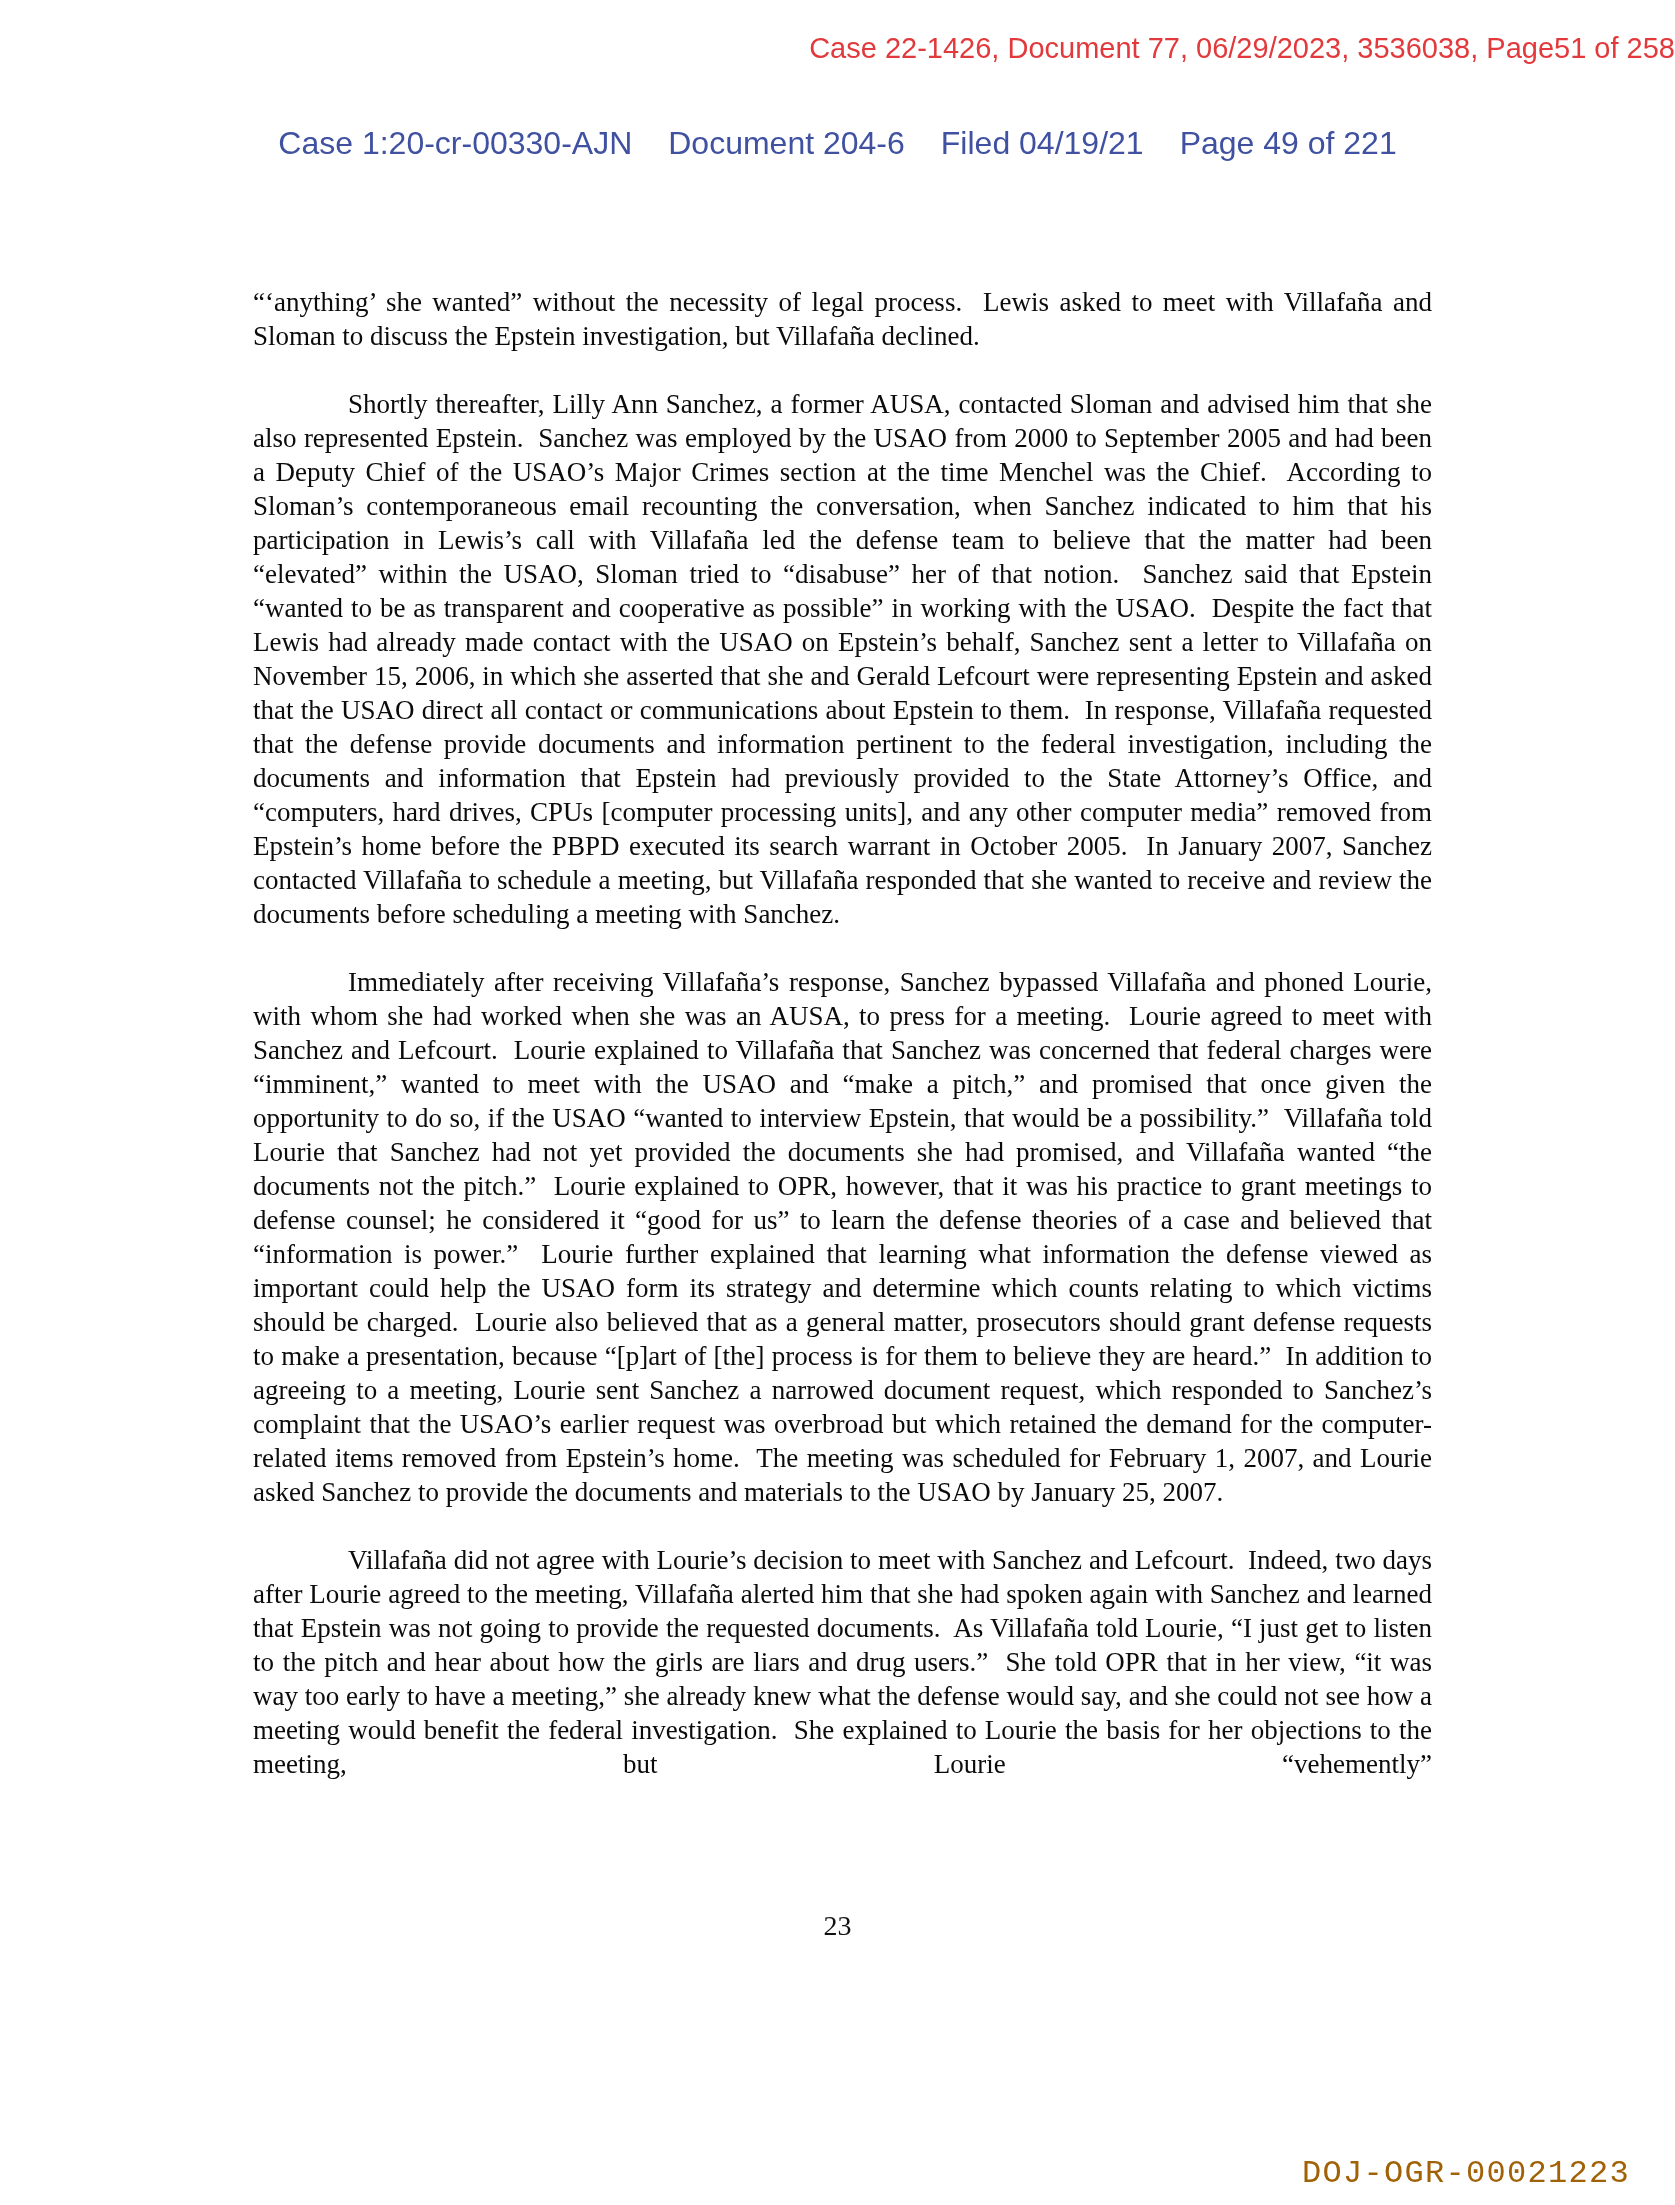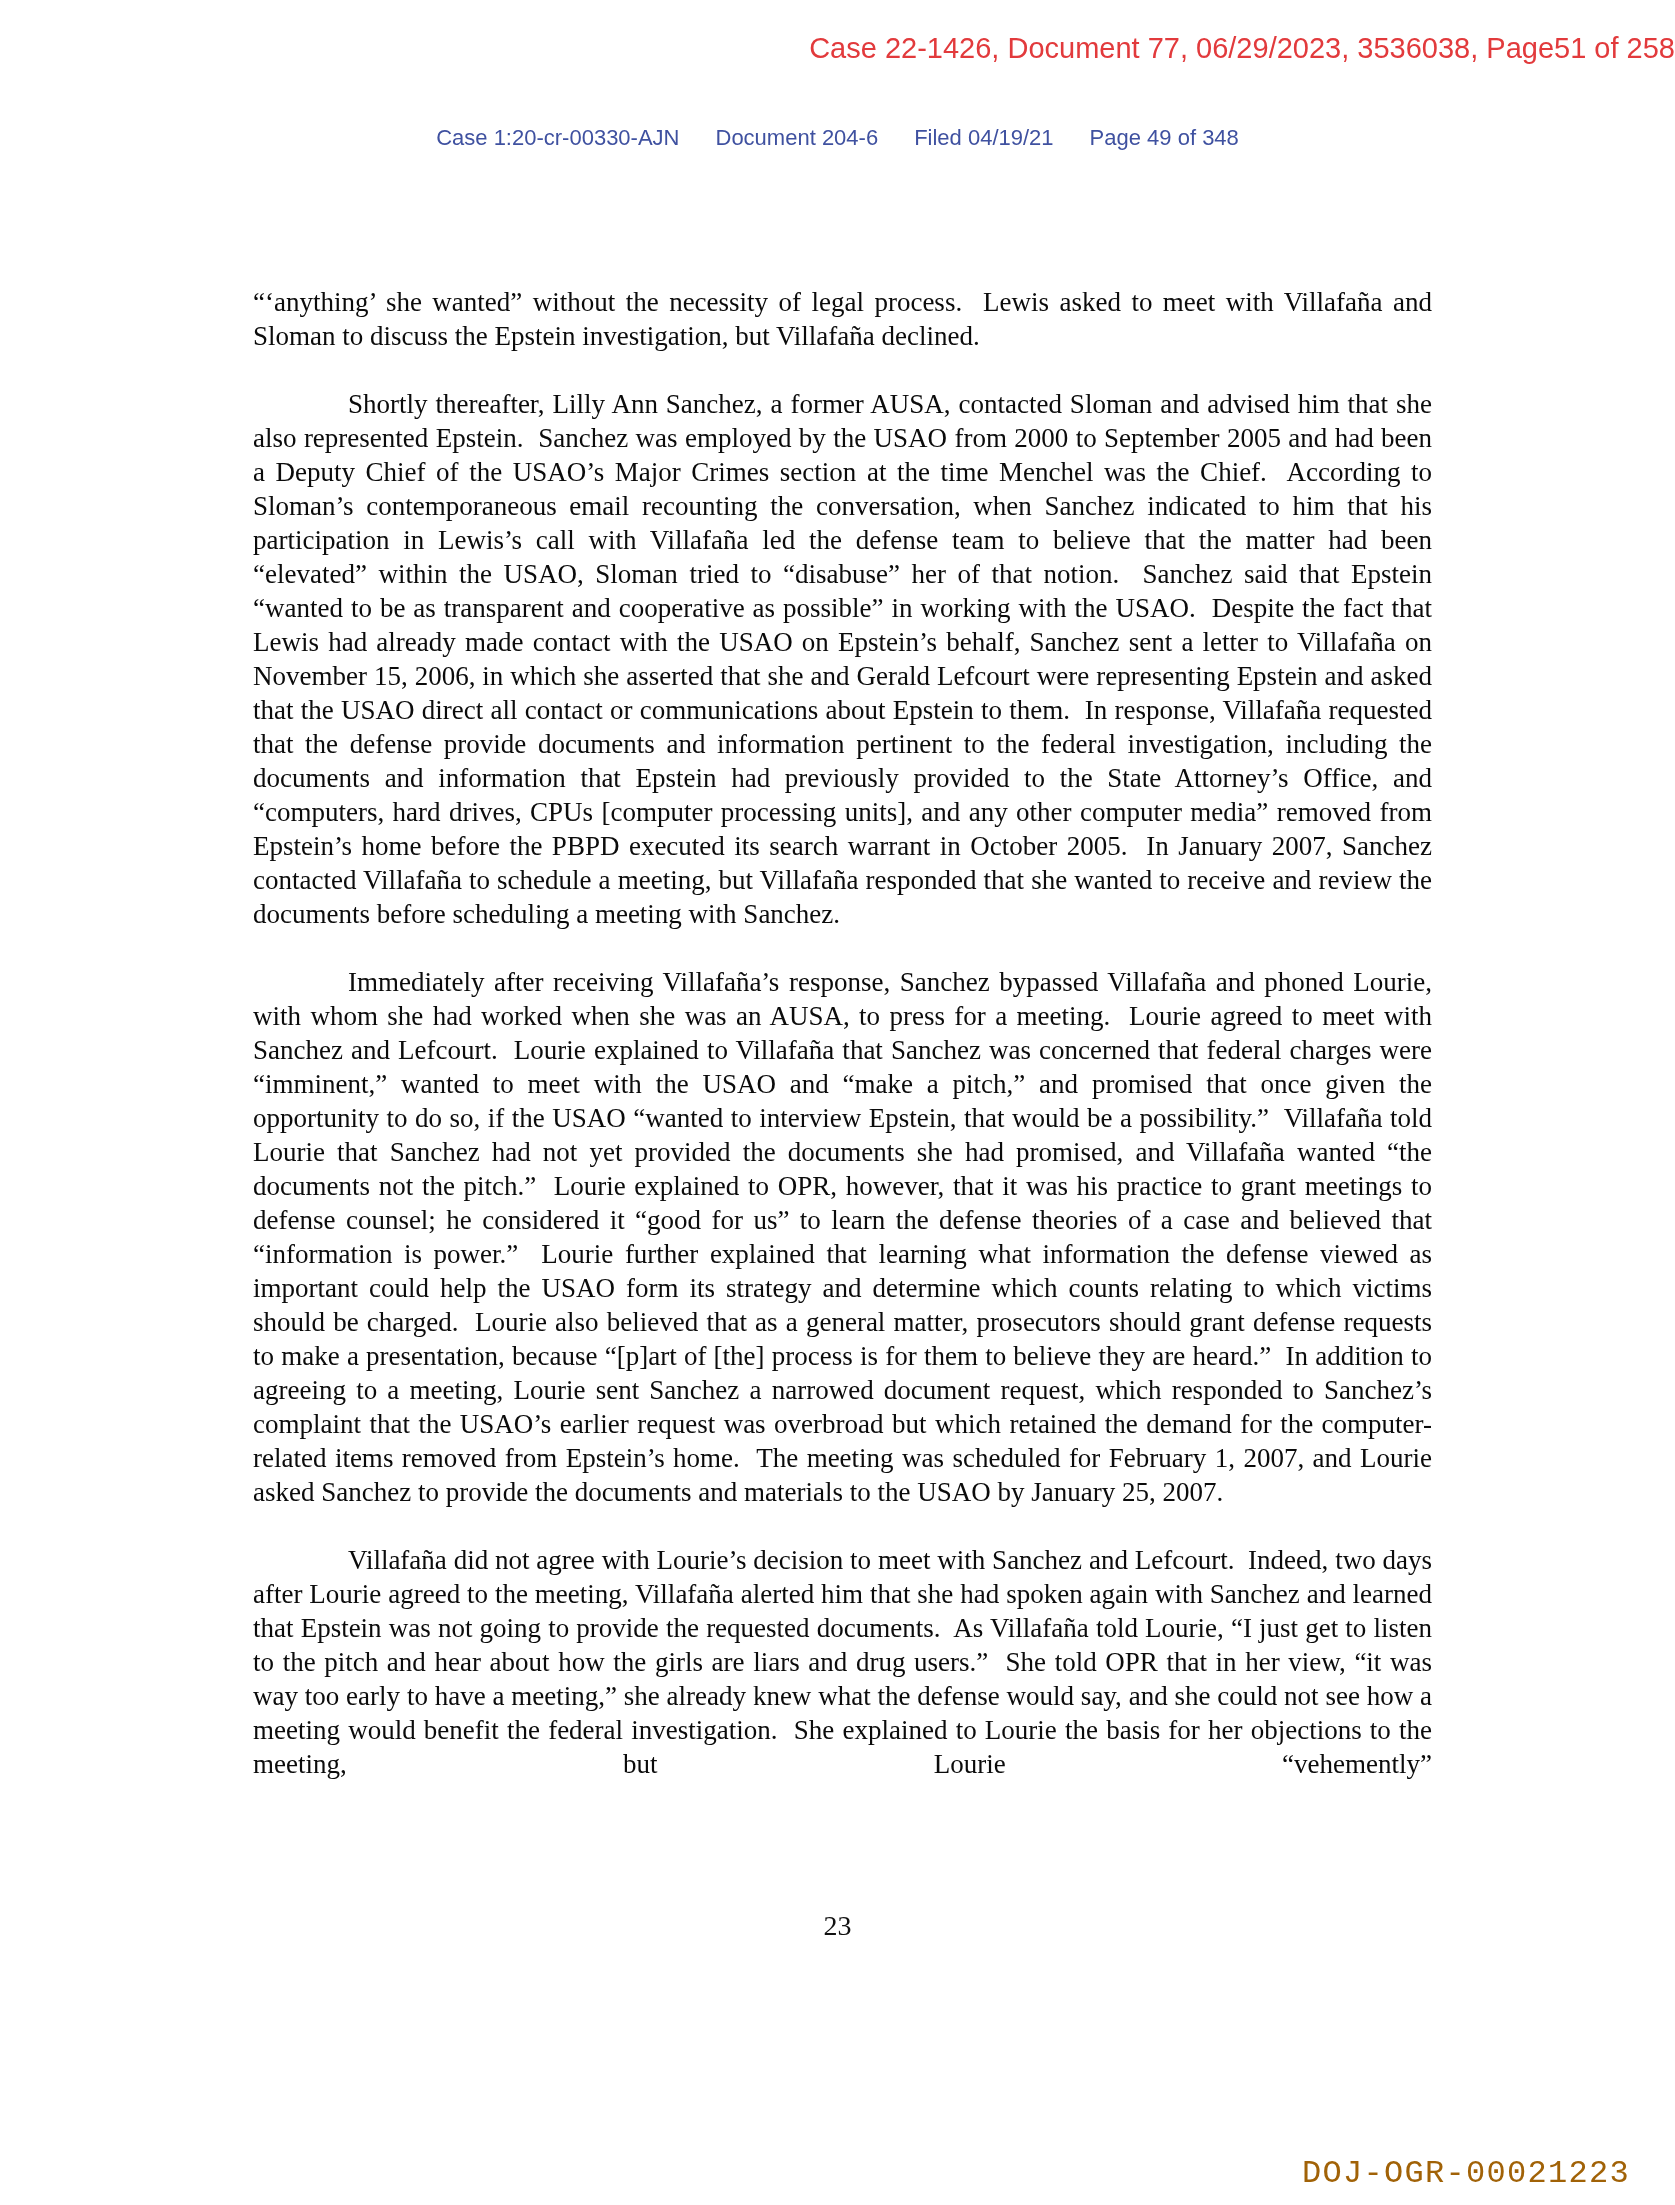--- a/index.html
+++ b/index.html
@@ -29,21 +29,21 @@
     font-size: 49px;
     color: #000000;
   }
   .district-stamp {
     position: absolute;
     top: 125px; left: 0; width: 100%;
     display: flex;
     justify-content: center;
     gap: 36px;
     font-family: "Liberation Sans", sans-serif;
-    font-size: 22px;
+    font-size: 32px;
     color: #3f51a0;
     white-space: nowrap;
   }
   .body-text {
     position: absolute;
     left: 253px;
     top: 268px;
     width: 1179px;
     font-family: "Liberation Serif", serif;
     font-size: 27px;
@@ -82,21 +82,21 @@
 
 <div class="page">
 
   <div class="appellate-stamp">Case 22-1426, Document 77, 06/29/2023, 3536038, Page51 of 258</div>
 
 
   <div class="district-stamp">
     <span>Case 1:20-cr-00330-AJN</span>
     <span>Document 204-6</span>
     <span>Filed 04/19/21</span>
-    <span>Page 49 of 348</span>
+    <span>Page 49 of 221</span>
   </div>
 
   <main class="body-text">
     <p class="no-indent">“‘anything’ she wanted” without the necessity of legal process.  Lewis asked to meet with Villafaña and Sloman to discuss the Epstein investigation, but Villafaña declined.</p>
     <p>Shortly thereafter, Lilly Ann Sanchez, a former AUSA, contacted Sloman and advised him that she also represented Epstein.  Sanchez was employed by the USAO from 2000 to September 2005 and had been a Deputy Chief of the USAO’s Major Crimes section at the time Menchel was the Chief.  According to Sloman’s contemporaneous email recounting the conversation, when Sanchez indicated to him that his participation in Lewis’s call with Villafaña led the defense team to believe that the matter had been “elevated” within the USAO, Sloman tried to “disabuse” her of that notion.  Sanchez said that Epstein “wanted to be as transparent and cooperative as possible” in working with the USAO.  Despite the fact that Lewis had already made contact with the USAO on Epstein’s behalf, Sanchez sent a letter to Villafaña on November 15, 2006, in which she asserted that she and Gerald Lefcourt were representing Epstein and asked that the USAO direct all contact or communications about Epstein to them.  In response, Villafaña requested that the defense provide documents and information pertinent to the federal investigation, including the documents and information that Epstein had previously provided to the State Attorney’s Office, and “computers, hard drives, CPUs [computer processing units], and any other computer media” removed from Epstein’s home before the PBPD executed its search warrant in October 2005.  In January 2007, Sanchez contacted Villafaña to schedule a meeting, but Villafaña responded that she wanted to receive and review the documents before scheduling a meeting with Sanchez.</p>
     <p>Immediately after receiving Villafaña’s response, Sanchez bypassed Villafaña and phoned Lourie, with whom she had worked when she was an AUSA, to press for a meeting.  Lourie agreed to meet with Sanchez and Lefcourt.  Lourie explained to Villafaña that Sanchez was concerned that federal charges were “imminent,” wanted to meet with the USAO and “make a pitch,” and promised that once given the opportunity to do so, if the USAO “wanted to interview Epstein, that would be a possibility.”  Villafaña told Lourie that Sanchez had not yet provided the documents she had promised, and Villafaña wanted “the documents not the pitch.”  Lourie explained to OPR, however, that it was his practice to grant meetings to defense counsel; he considered it “good for us” to learn the defense theories of a case and believed that “information is power.”  Lourie further explained that learning what information the defense viewed as important could help the USAO form its strategy and determine which counts relating to which victims should be charged.  Lourie also believed that as a general matter, prosecutors should grant defense requests to make a presentation, because “[p]art of [the] process is for them to believe they are heard.”  In addition to agreeing to a meeting, Lourie sent Sanchez a narrowed document request, which responded to Sanchez’s complaint that the USAO’s earlier request was overbroad but which retained the demand for the computer-related items removed from Epstein’s home.  The meeting was scheduled for February 1, 2007, and Lourie asked Sanchez to provide the documents and materials to the USAO by January 25, 2007.</p>
     <p class="stretch-last">Villafaña did not agree with Lourie’s decision to meet with Sanchez and Lefcourt.  Indeed, two days after Lourie agreed to the meeting, Villafaña alerted him that she had spoken again with Sanchez and learned that Epstein was not going to provide the requested documents.  As Villafaña told Lourie, “I just get to listen to the pitch and hear about how the girls are liars and drug users.”  She told OPR that in her view, “it was way too early to have a meeting,” she already knew what the defense would say, and she could not see how a meeting would benefit the federal investigation.  She explained to Lourie the basis for her objections to the meeting, but Lourie “vehemently”</p>
   </main>
 
   <div class="page-number">23</div>

